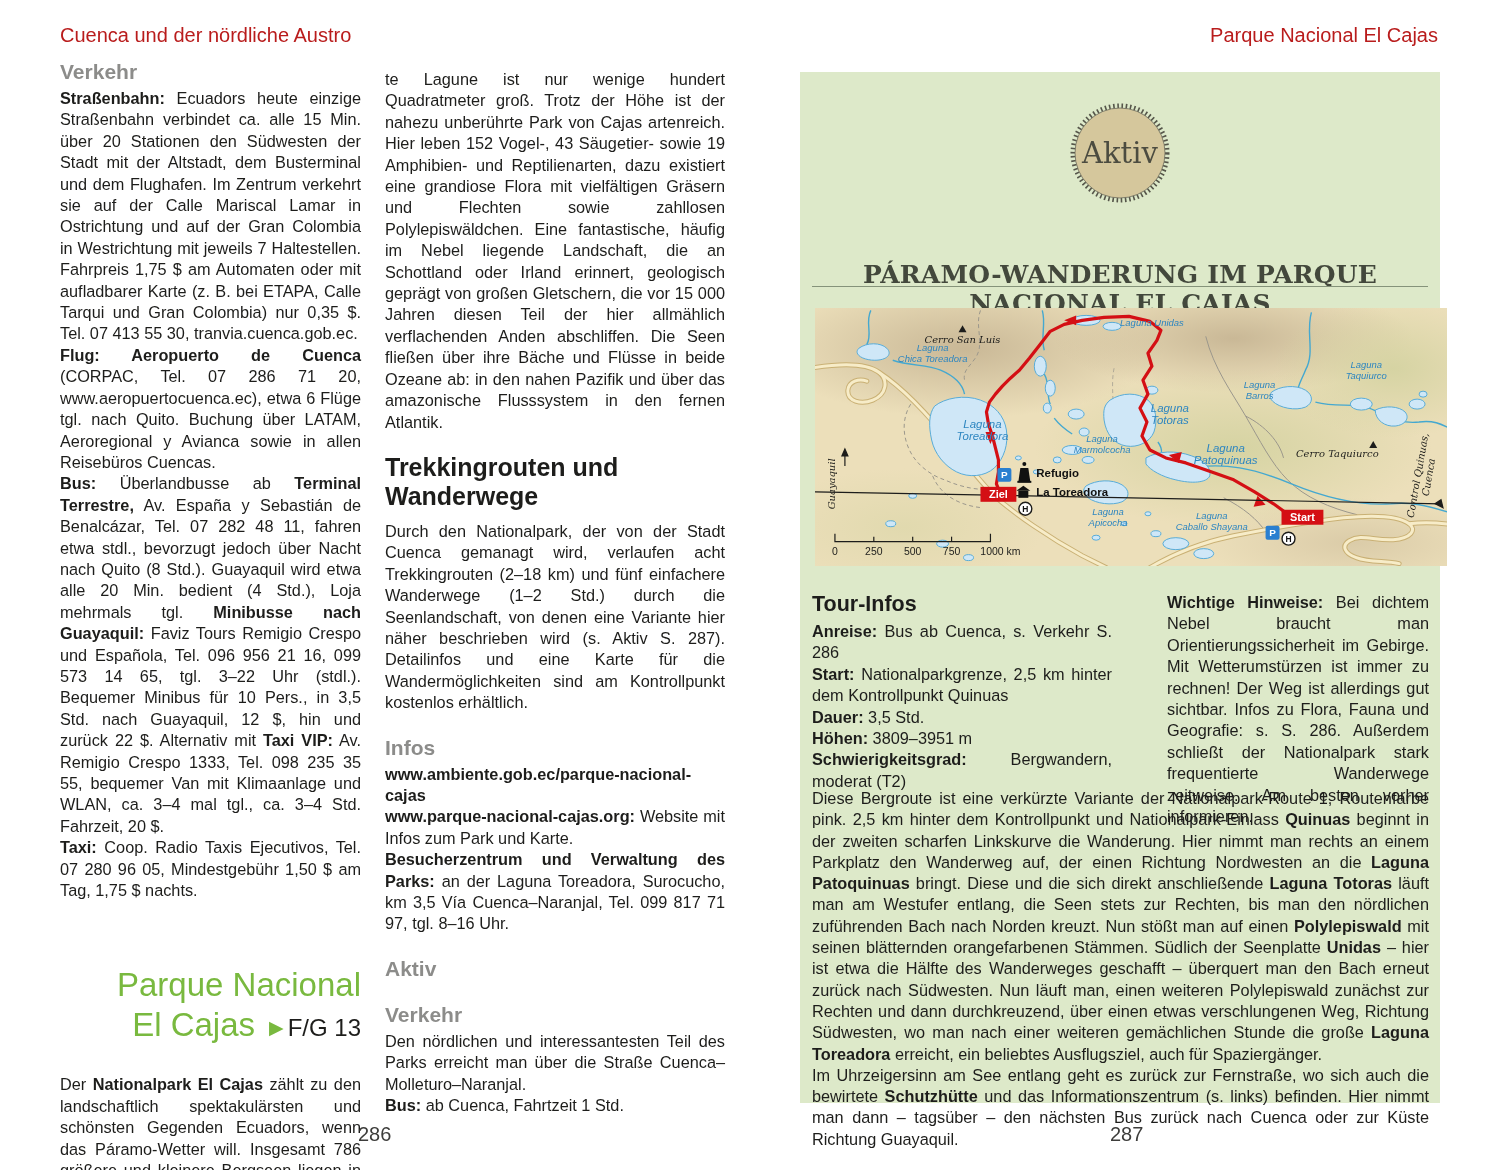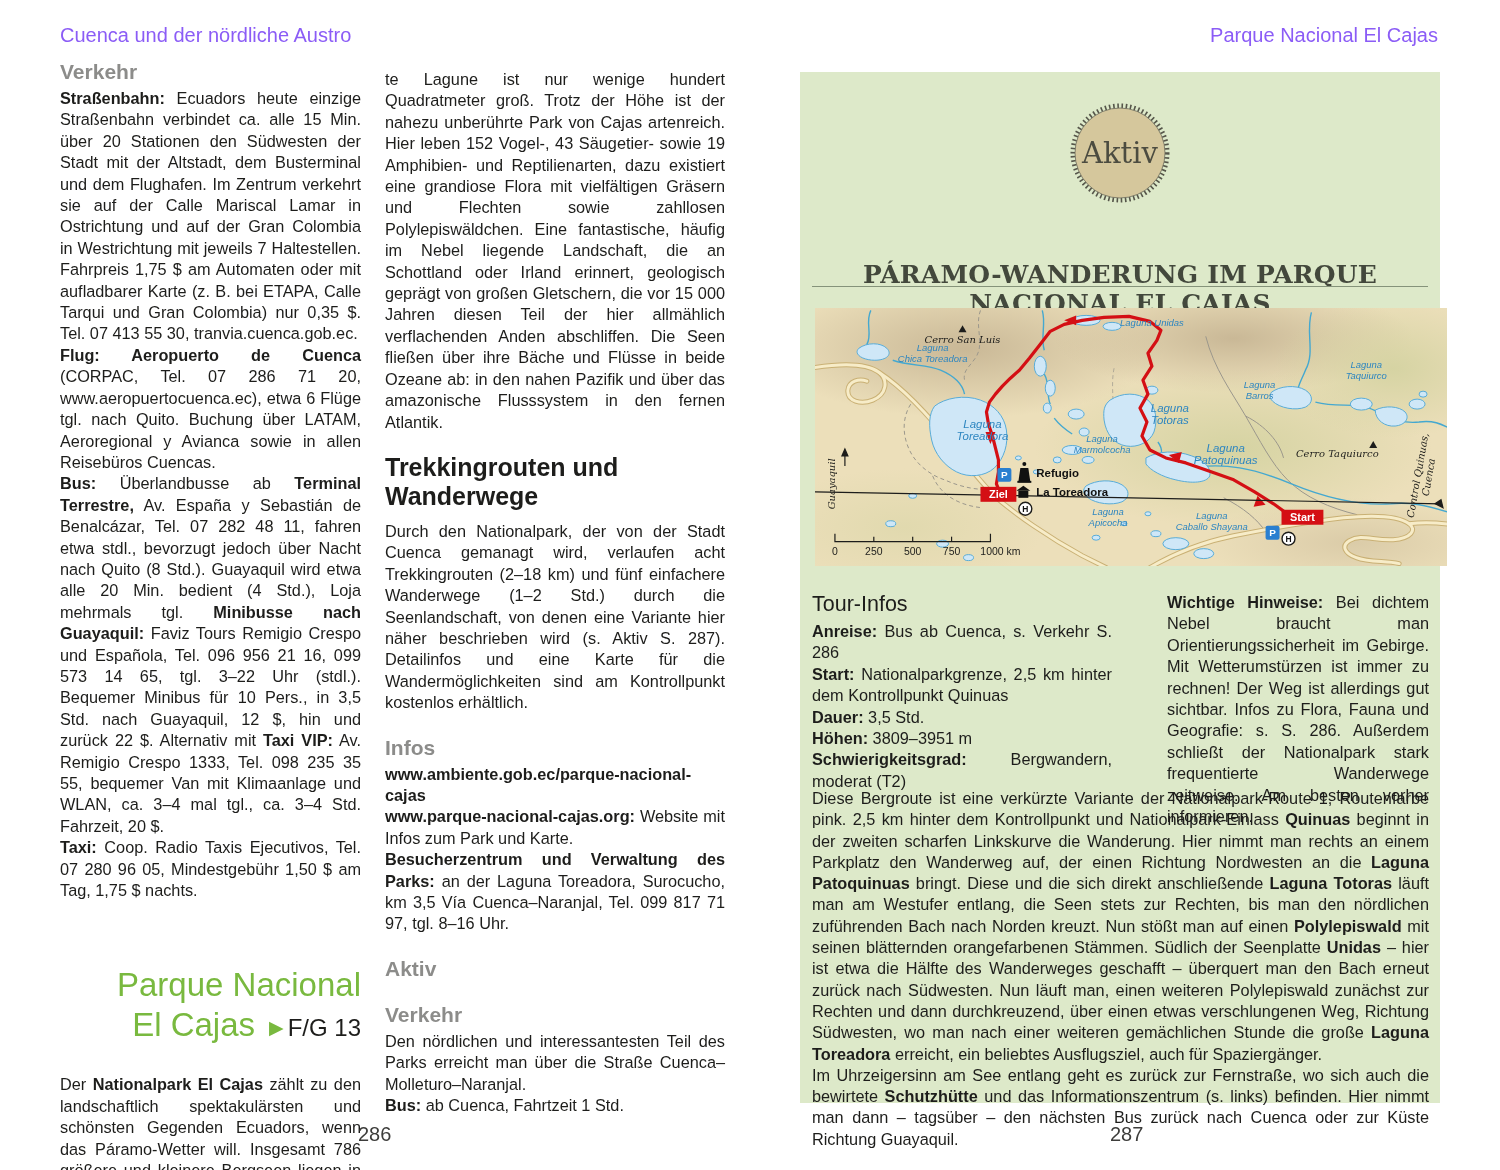--- a/index.html
+++ b/index.html
@@ -1,21 +1,21 @@
 <!DOCTYPE html>
 <html><head>
 <meta charset="utf-8">
 <style>
   html,body{margin:0;padding:0;}
   body{
     width:1500px;height:1170px;position:relative;background:#ffffff;
     font-family:"Liberation Sans",sans-serif;color:#1d1d1b;
     -webkit-font-smoothing:antialiased;
   }
-  .runhead{position:absolute;top:24px;font-size:20px;color:#8b5cf6;}
+  .runhead{position:absolute;top:24px;font-size:20px;color:#b91c1c;}
   .runhead.left{left:60px;}
   .runhead.right{right:62px;text-align:right;}
   .pagenum{position:absolute;bottom:24px;font-size:20px;color:#3d3d3b;}
   .pagenum.left{left:358px;}
   .pagenum.right{left:1110px;}
 
   
   .col{position:absolute;top:60px;text-align:justify;font-size:16.3px;line-height:21.4px;color:#1d1d1b;}
   #col1{left:60px;width:301px;}
   #col2{left:385px;width:340px;}
@@ -45,21 +45,21 @@
     position:absolute;left:0;top:160px;width:640px;text-align:center;
     font-family:"DejaVu Serif",serif;font-weight:700;font-size:25px;color:#43483c;
     letter-spacing:0.2px;
     margin-top:28px;
   }
   #panel-rule{position:absolute;left:12px;top:214px;width:616px;border-top:1.5px solid #85937ا;}
   #panel-rule{border-top:1.5px solid #85937a;}
   #map-wrap{position:absolute;left:15px;top:236px;width:632px;height:258px;background:#ecdfba;}
   #tour-block{position:absolute;left:12px;top:520px;width:300px;}
   #hint-block{position:absolute;left:367px;top:520px;width:262px;text-align:justify;font-size:16.3px;line-height:21.4px;}
-  .tour-h{font-size:21.5px;font-weight:400;color:#1d1d1b;margin:0 0 4px 0;}
+  .tour-h{font-size:21.5px;font-weight:700;color:#1d1d1b;margin:0 0 4px 0;}
   #tour-items{font-size:16.3px;line-height:21.4px;text-align:justify;}
   #body-block{position:absolute;left:12px;top:716px;width:617px;text-align:justify;font-size:16.3px;line-height:21.3px;}
 
   
   .lk{fill:#2e86c0;font-style:italic;font-size:9.5px;text-anchor:middle;font-family:"Liberation Sans",sans-serif;}
   .lk-lg{fill:#2e86c0;font-style:italic;font-size:11.5px;text-anchor:middle;font-family:"Liberation Sans",sans-serif;}
   .mtn{fill:#1d1d1b;font-style:italic;font-size:10px;text-anchor:middle;font-family:"DejaVu Serif",serif;}
   .rd{fill:#1d1d1b;font-style:italic;font-size:10px;text-anchor:middle;font-family:"DejaVu Serif",serif;}
   .scale{fill:#1d1d1b;font-size:10.5px;text-anchor:middle;font-family:"Liberation Sans",sans-serif;}
   .poi{fill:#111;font-weight:700;font-size:11.5px;text-anchor:start;font-family:"Liberation Sans",sans-serif;}

